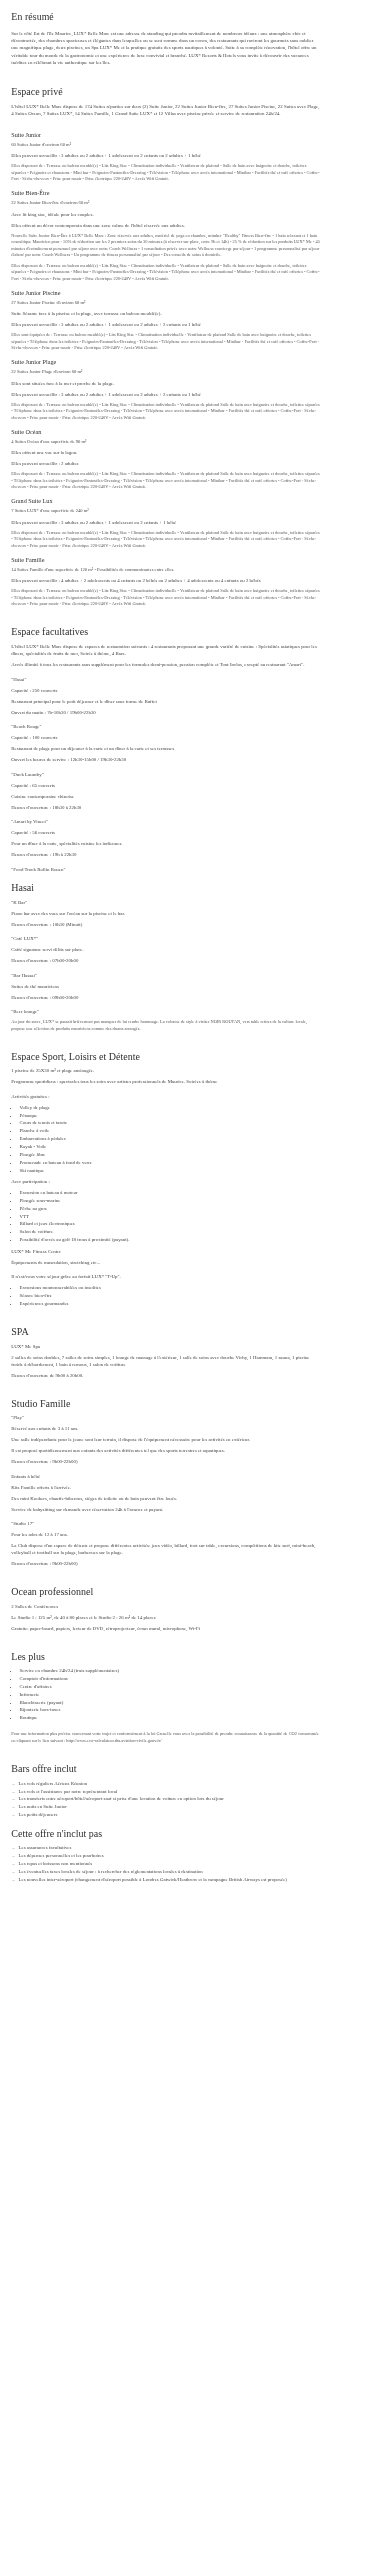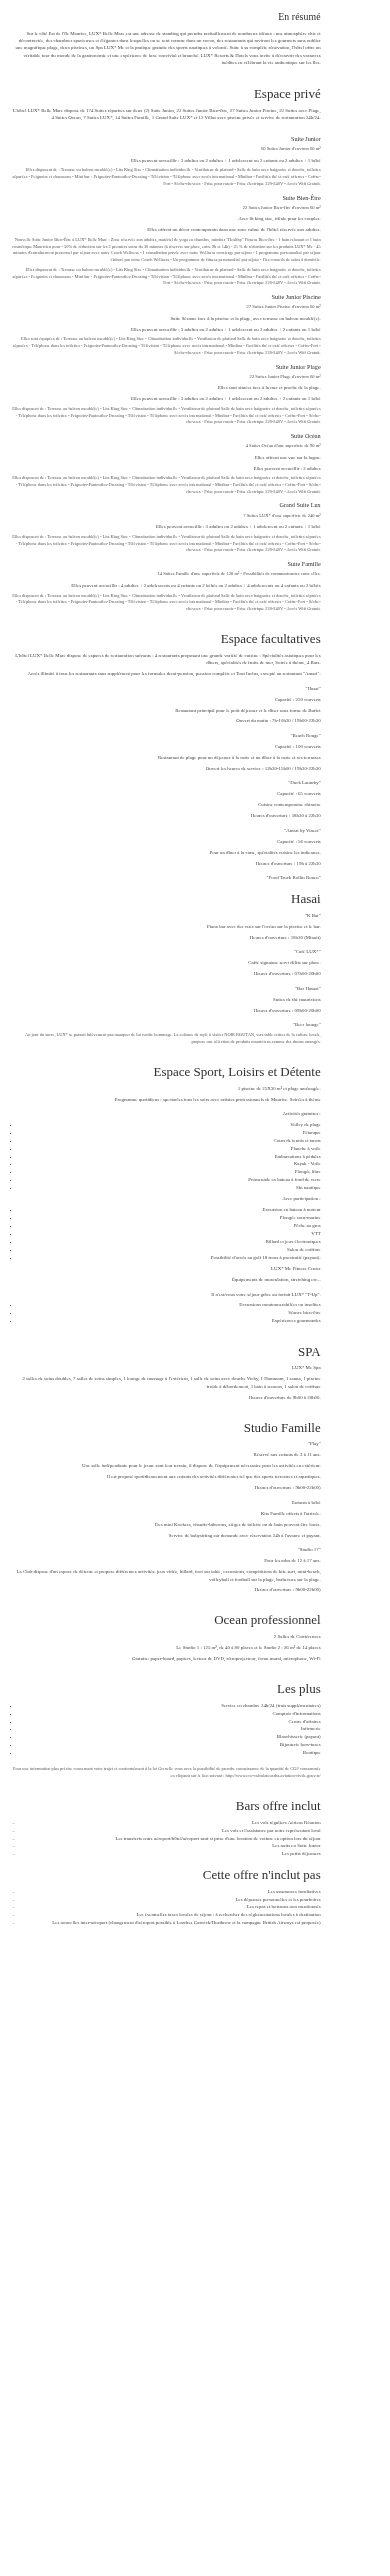--- a/index.html
+++ b/index.html
@@ -11,33 +11,32 @@
     width: 391px;
     font-family: "Liberation Serif", serif;
     color: #3a3a3a;
     font-size: 5.2px;
     line-height: 1.45;
   }
   .page {
     width: 332px;
     box-sizing: border-box;
     padding: 7.2px 11.3px 15.5px 11.3px;
-    text-align: right;
   }
   h1.doc-title {
     font-family: "Liberation Serif", serif;
     font-size: 9.8px;
     font-weight: normal;
     color: #2f2f2f;
     margin: 3.1px 0 5.2px 0;
     letter-spacing: 0.1px;
   }
   h2.sec-title {
     font-family: "Liberation Serif", serif;
-    font-size: 13px;
+    font-size: 10px;
     font-weight: normal;
     color: #2f2f2f;
     margin: 8.2px 0 3.1px 0;
   }
   h3.sub-title {
     font-family: "Liberation Serif", serif;
     font-size: 6.2px;
     font-weight: normal;
     color: #2f2f2f;
     margin: 6.2px 0 2.1px 0;

